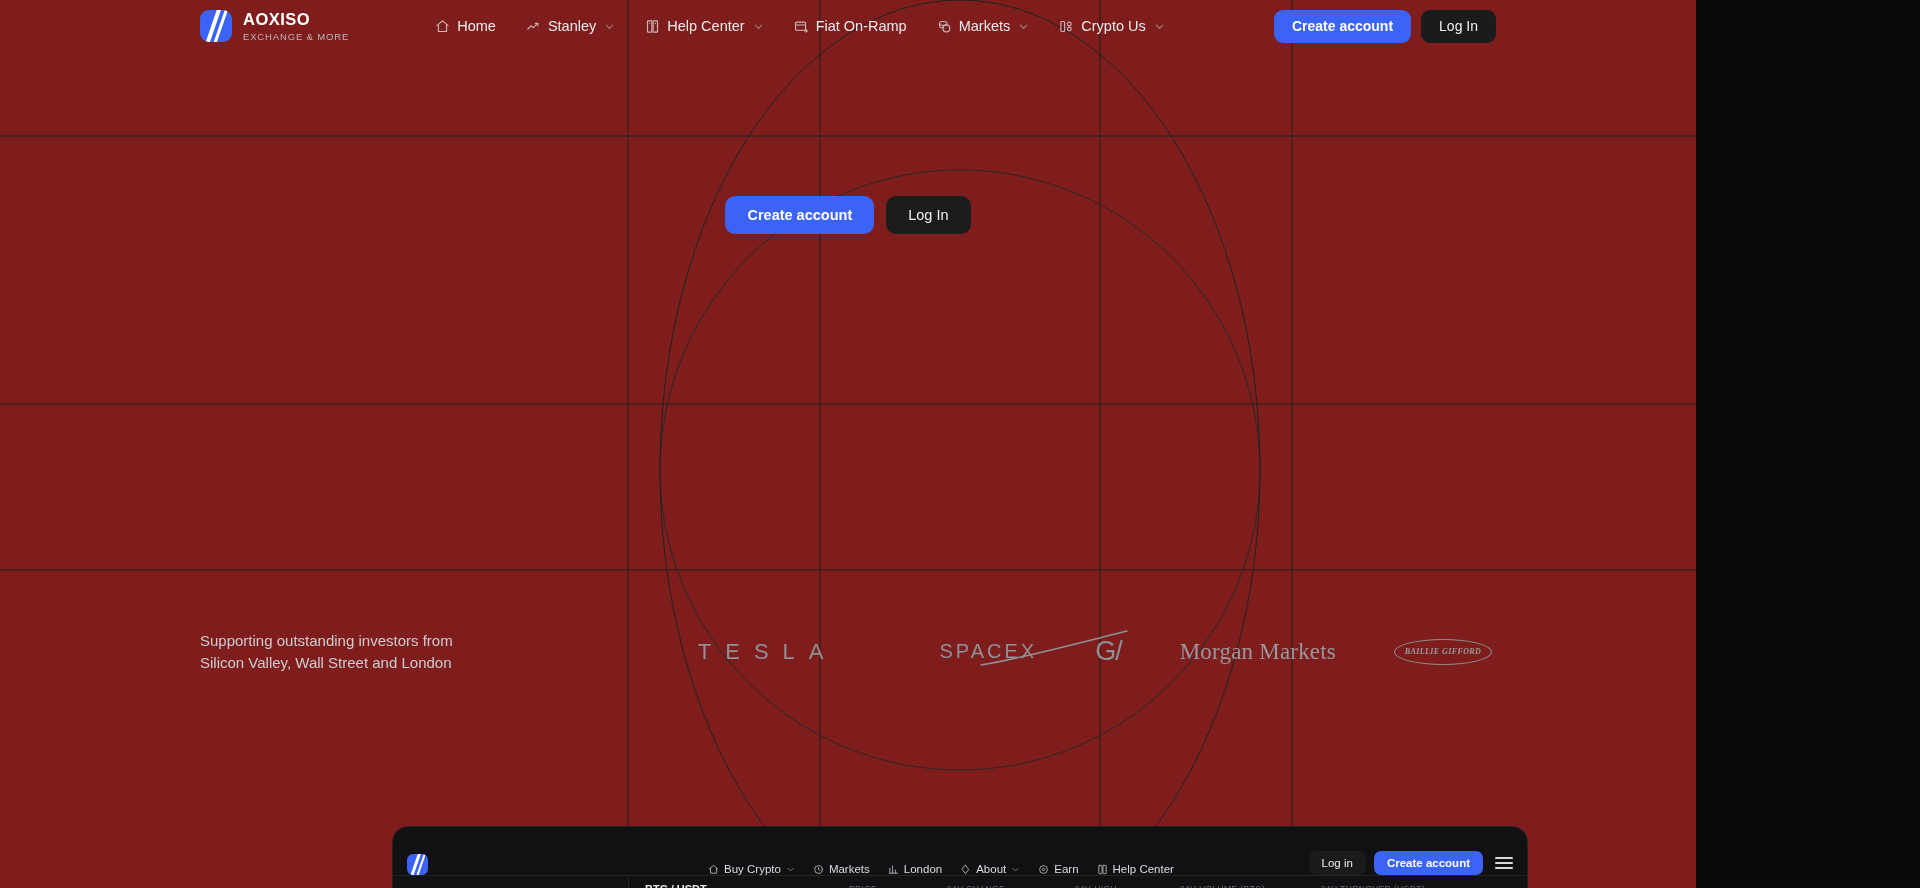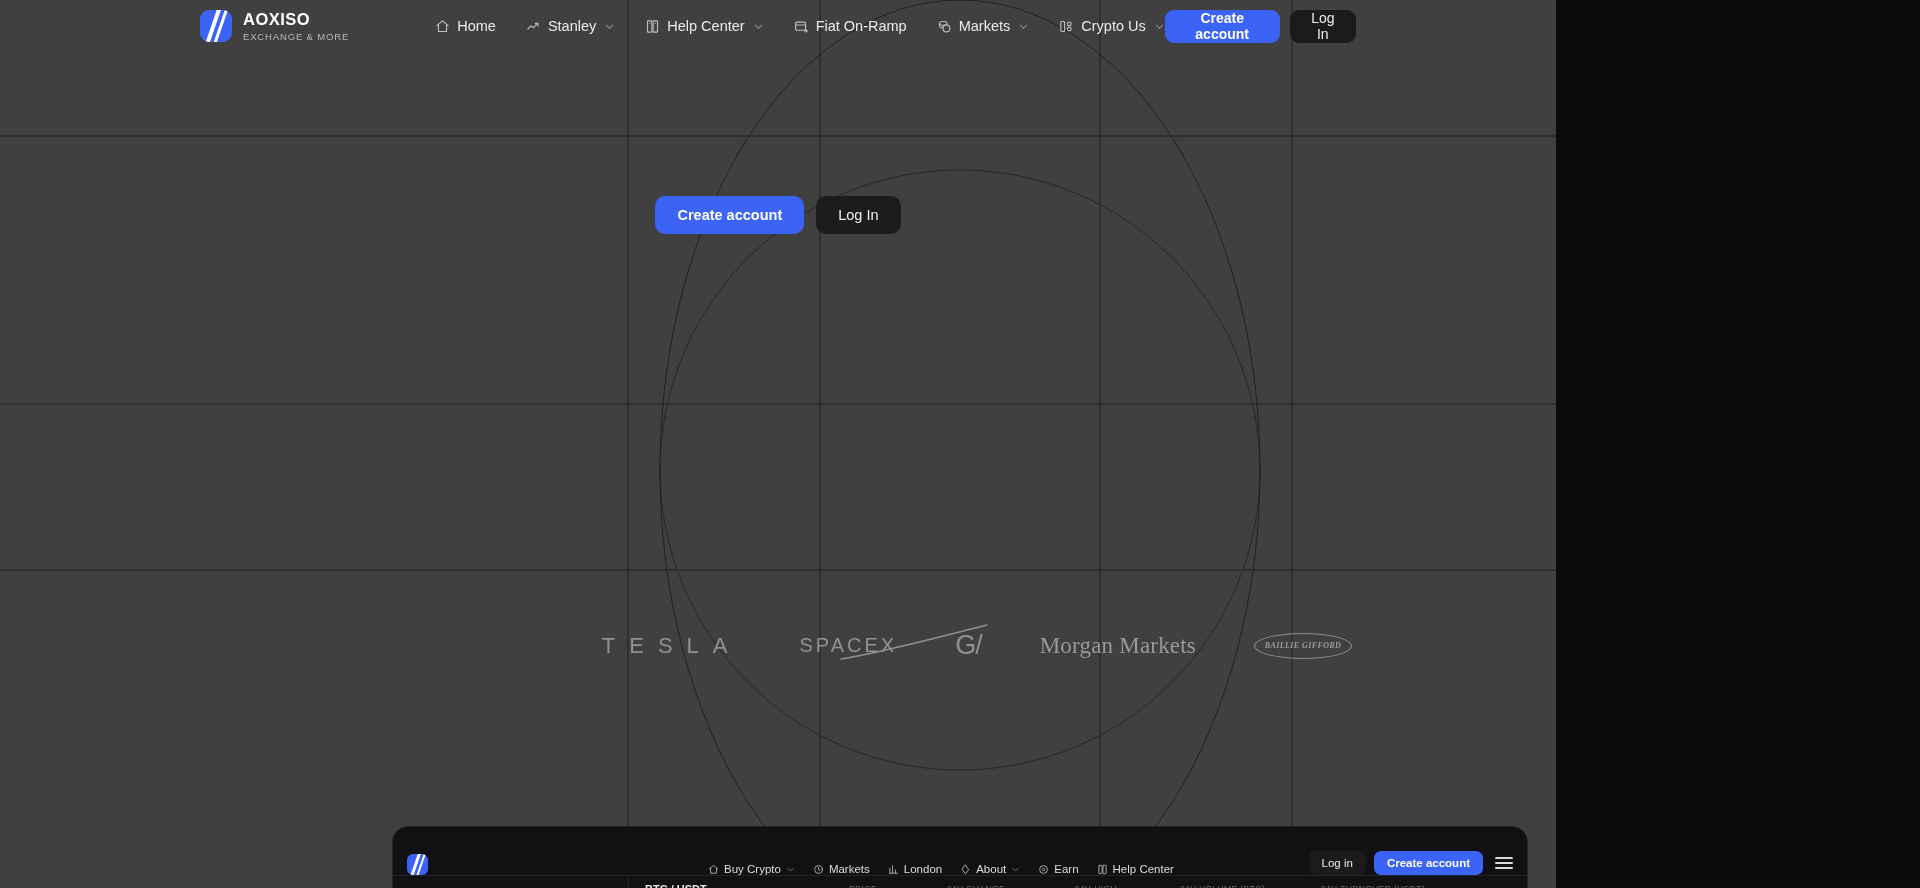--- a/index.html
+++ b/index.html
@@ -2,21 +2,21 @@
 <html><head>
 <meta charset="utf-8">
 <style>
   * { box-sizing: border-box; margin: 0; padding: 0; }
   html, body {
     width: 1920px; height: 888px;
     background: #0a0a0a;
     font-family: "Liberation Sans", sans-serif;
     overflow: hidden;
   }
-  .page { position: relative; width: 1556px; height: 888px; background: #404040; overflow: hidden; }
+  .page { position: relative; width: 1696px; height: 888px; background: #7f1d1d; overflow: hidden; }
 
   
   .bg-deco { position: absolute; inset: 0; pointer-events: none; z-index: 0; }
   .bg-deco svg { display: block; width: 1920px; height: 888px; }
 
   
   .topbar {
     position: relative; z-index: 5;
     height: 52px; width: 100%;
     display: flex; align-items: center;
@@ -81,21 +81,21 @@
 
   
   .investors {
     position: absolute; z-index: 4; left: 0; right: 0; top: 630px;
     display: flex; align-items: center; padding: 0 200px 0 200px;
   }
   .inv-note { font-size: 15px; line-height: 1.45; color: #cbcdd1; white-space: pre-line; }
   .inv-logos { margin-left: auto; display: flex; align-items: center; gap: 58px; padding-right: 4px; }
   .logo { color: #8b8d92; display: flex; align-items: center; }
   .logo-tesla { font-size: 22px; letter-spacing: 14px; font-weight: 400; color: #8f9197; }
-  .logo-spacex { position: relative; display: flex; align-items: center; }
+  .logo-spacex { position: relative; display: flex; align-items: center; margin-left: 44px; }
   .logo-spacex .txt { font-size: 20px; letter-spacing: 3px; font-weight: 400; color: #8f9197; }
   .logo-spacex .swoosh { position: absolute; left: 40px; top: -11px; }
   .logo-gv { font-size: 27px; font-weight: 500; color: #8f9197; letter-spacing: -1px; }
   .logo-ms { font-family: "Liberation Serif", serif; font-size: 23px; color: #97999e; letter-spacing: .2px; }
   .logo-bg {
     width: 98px; height: 26px; border: 1.4px solid #8b8d92; border-radius: 50%;
     display: flex; align-items: center; justify-content: center;
   }
   .logo-bg span {
     font-family: "Liberation Serif", serif;
@@ -265,20 +265,22 @@
   </header>
 
   <section class="hero">
     <div class="hero-cta">
       <button class="btn btn-primary">Create account</button>
       <button class="btn btn-ghost">Log In</button>
     </div>
   </section>
 
   <section class="investors">
+    <div class="inv-note">Supporting outstanding investors from
+Silicon Valley, Wall Street and London</div>
     <div class="inv-logos">
       <div class="logo logo-tesla">TESLA</div>
       <div class="logo logo-spacex">
         <span class="txt">SPACEX</span>
         <svg class="swoosh" width="150" height="40" viewBox="0 0 150 40" fill="none">
           <path d="M2 36 C40 30 100 14 148 2" stroke="#8f9197" stroke-width="1.5" stroke-linecap="round"></path>
         </svg>
       </div>
       <div class="logo logo-gv">G/</div>
       <div class="logo logo-ms">Morgan Markets</div>

